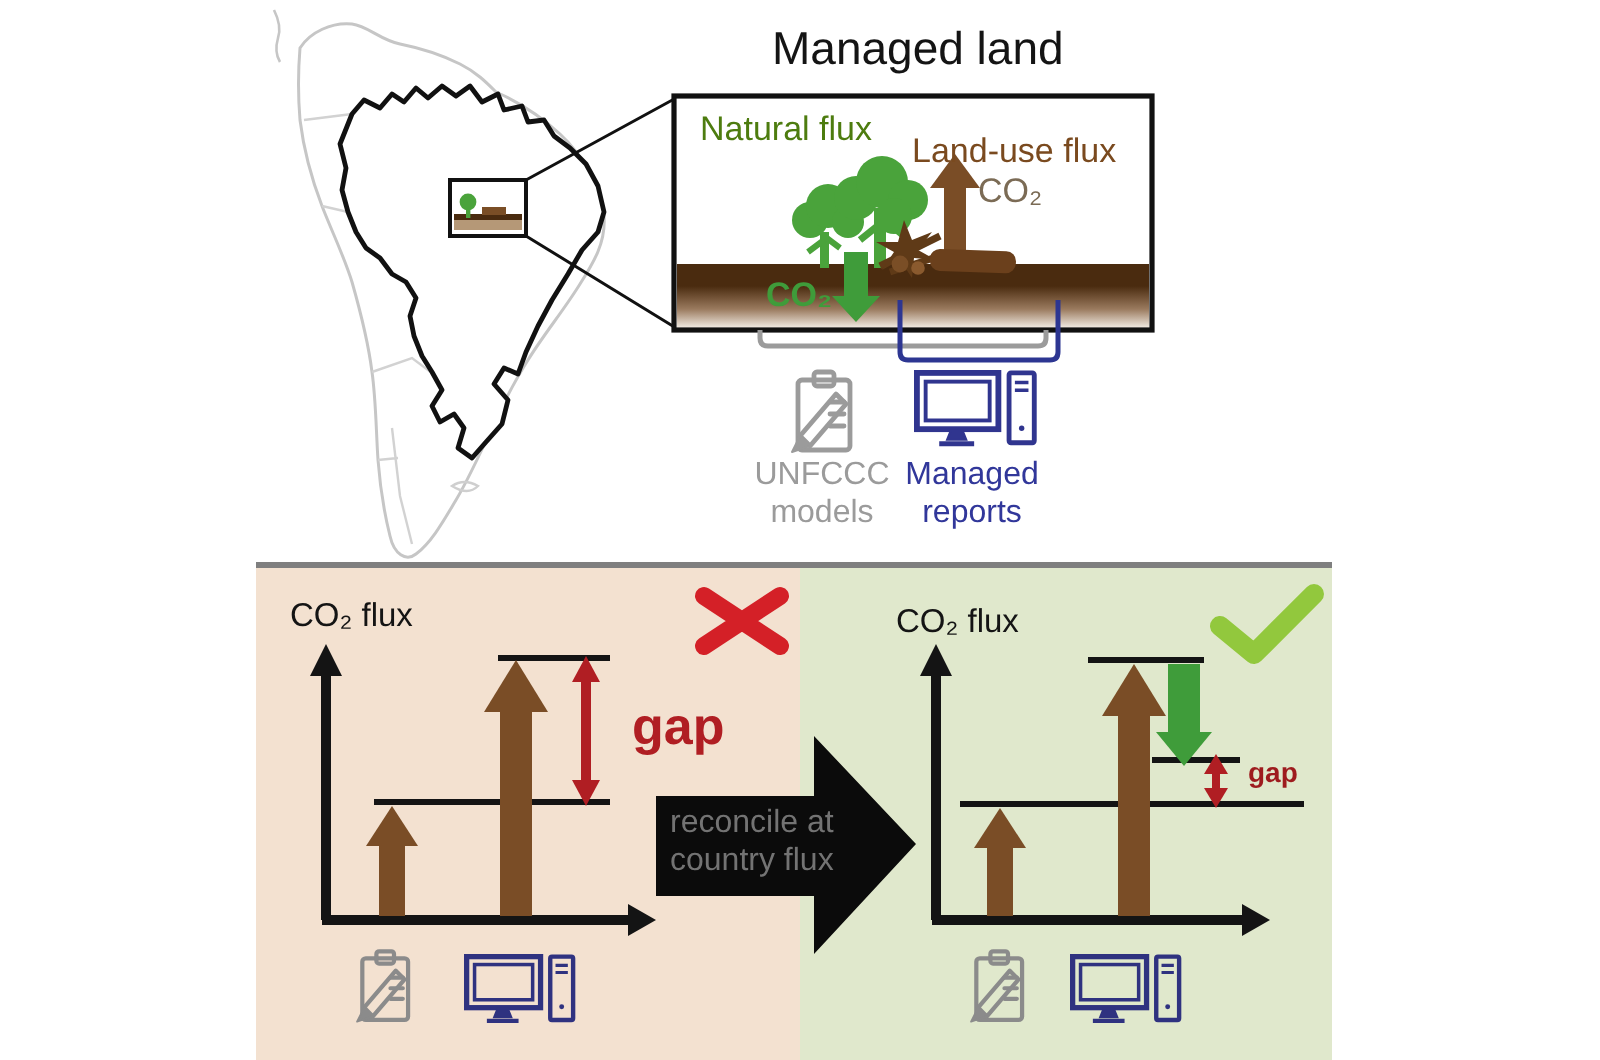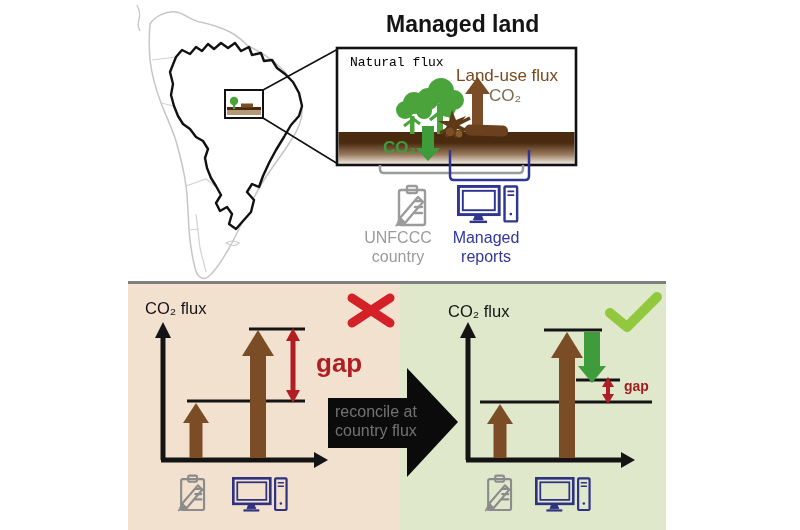--- a/index.html
+++ b/index.html
@@ -1,21 +1,21 @@
 <!DOCTYPE html>
 <html><head>
 <meta charset="utf-8">
 <style>
   html,body{margin:0;padding:0;background:#fff;}
   #screenshot{position:relative;width:800px;height:530px;background:#fff;overflow:hidden;
     font-family:"Liberation Sans",sans-serif;color:#141414;}
   .abs{position:absolute;}
   .lbl{position:absolute;white-space:nowrap;}
   .title{font-size:23px;color:#141414;}
-  .natural{font-size:13px;color:#000000;font-family:Liberation Mono, monospace;}
+  .natural{font-size:17px;color:#4d7c0f;}
   .landuse{font-size:17px;color:#7a4a1f;}
   .co2out{font-size:17px;color:#7b6b55;}
   .co2in{font-size:17px;color:#3f9c3a;font-weight:600;}
   .srcLabel{position:absolute;text-align:center;font-size:16px;line-height:19px;}
   .srcLabel.gray{color:#9b9b9b;}
   .srcLabel.navy{color:#31379a;}
   .axisLabel{font-size:16.5px;color:#141414;}
   .gapBig{font-size:26px;font-weight:bold;color:#b01e23;}
   .gapSmall{font-size:14px;font-weight:600;color:#9e1b1e;}
   .reconcile{position:absolute;font-size:16px;line-height:19px;color:#737373;}
@@ -119,29 +119,29 @@
       <rect x="337" y="48" width="239" height="117" fill="none" stroke="#111111" stroke-width="2.6"></rect>
     </g>
 
     <path d="M380,165 L380,169 Q380,173 384,173 L519,173 Q523,173 523,169 L523,165" fill="none" stroke="#9b9b9b" stroke-width="2.5"></path>
     <path d="M450,150 L450,176 Q450,180 454,180 L525,180 Q529,180 529,176 L529,150" fill="none" stroke="#2d3692" stroke-width="2.5"></path>
 
     <use href="#icon-clipboard" x="0" y="0" transform="translate(392,183)" style="color:#9b9b9b"></use>
     <use href="#icon-computer" transform="translate(457,185) scale(0.97)" style="color:#30358f"></use>
   </svg>
 
-  <div class="lbl title" style="left:386px;top:11px;font-weight:bold;">Managed land</div>
+  <div class="lbl title" style="left:386px;top:11px;">Managed land</div>
   <div class="lbl natural" style="left:350px;top:55px;">Natural flux</div>
   <div class="lbl landuse" style="left:456px;top:66px;">Land-use flux</div>
   <div class="lbl co2out" style="left:489px;top:86px;">CO₂</div>
   <div class="lbl co2in" style="left:383px;top:138px;">CO₂</div>
 
-  <div class="srcLabel gray" style="left:354px;top:228px;width:88px;">
+  <div class="srcLabel gray" style="left:367px;top:228px;width:88px;">
     <div>UNFCCC</div>
-    <div>country</div>
+    <div>models</div>
   </div>
   <div class="srcLabel navy" style="left:451px;top:228px;width:70px;">
     <div>Managed</div>
     <div>reports</div>
   </div>
 
   <div class="bottomBlock">
     <div class="blockBorder"></div>
     <div class="panelBefore"></div>
     <div class="panelAfter"></div>

